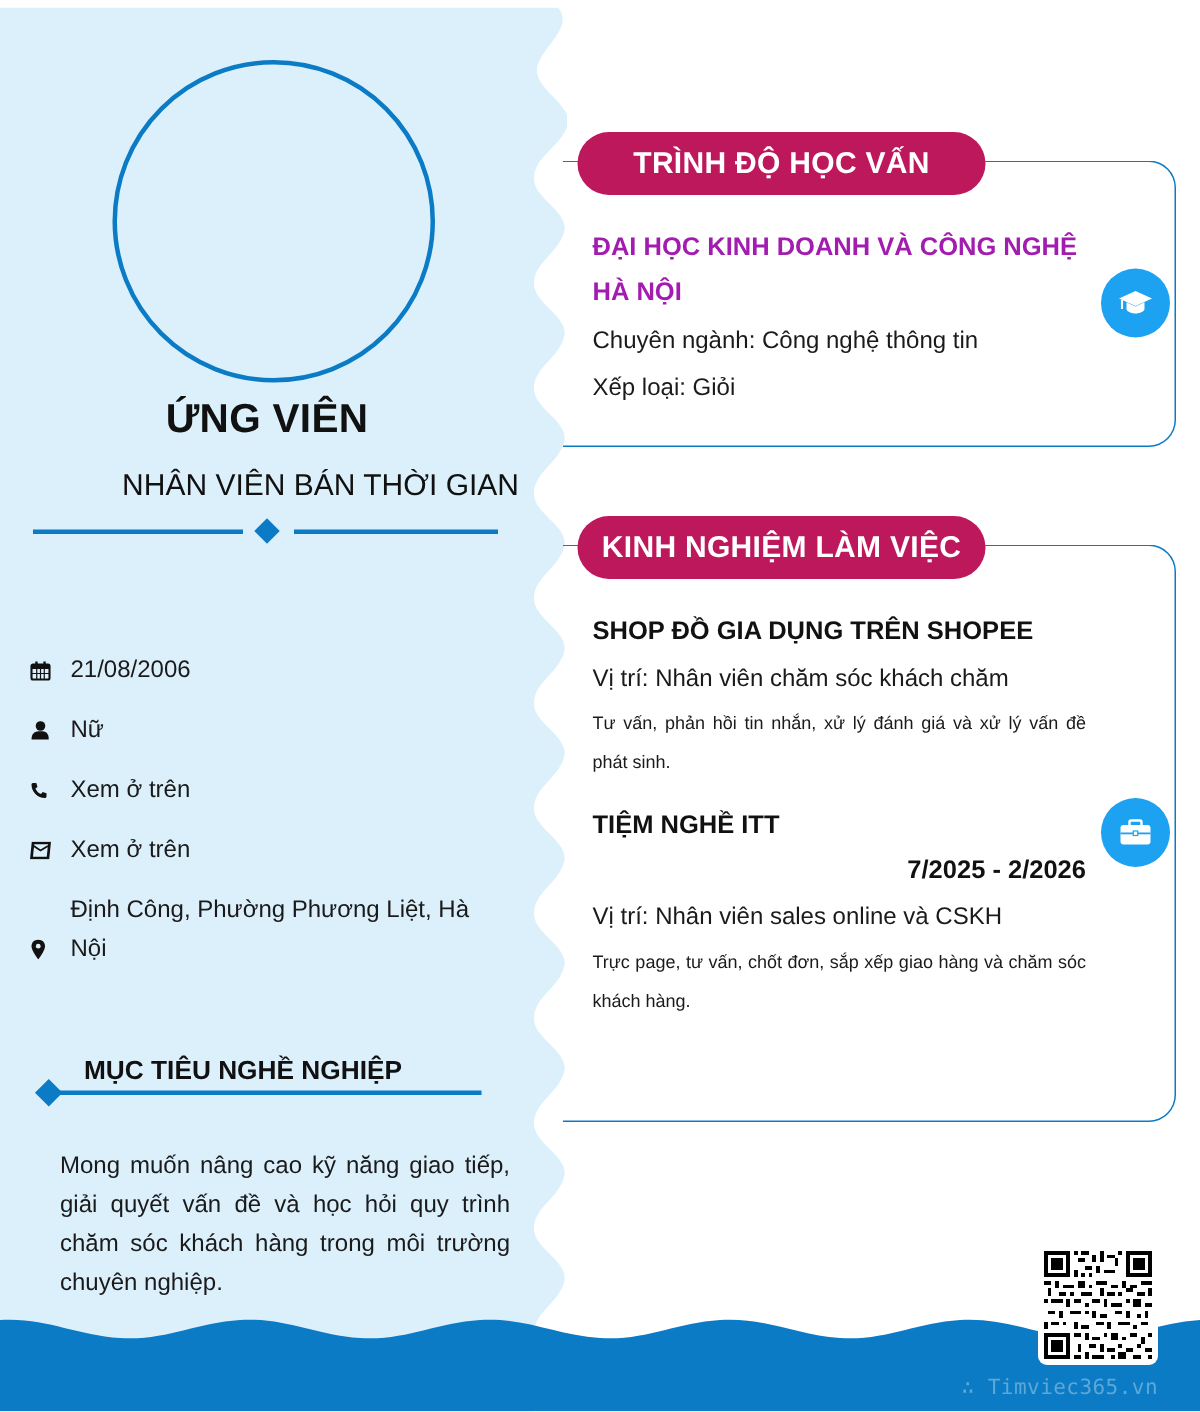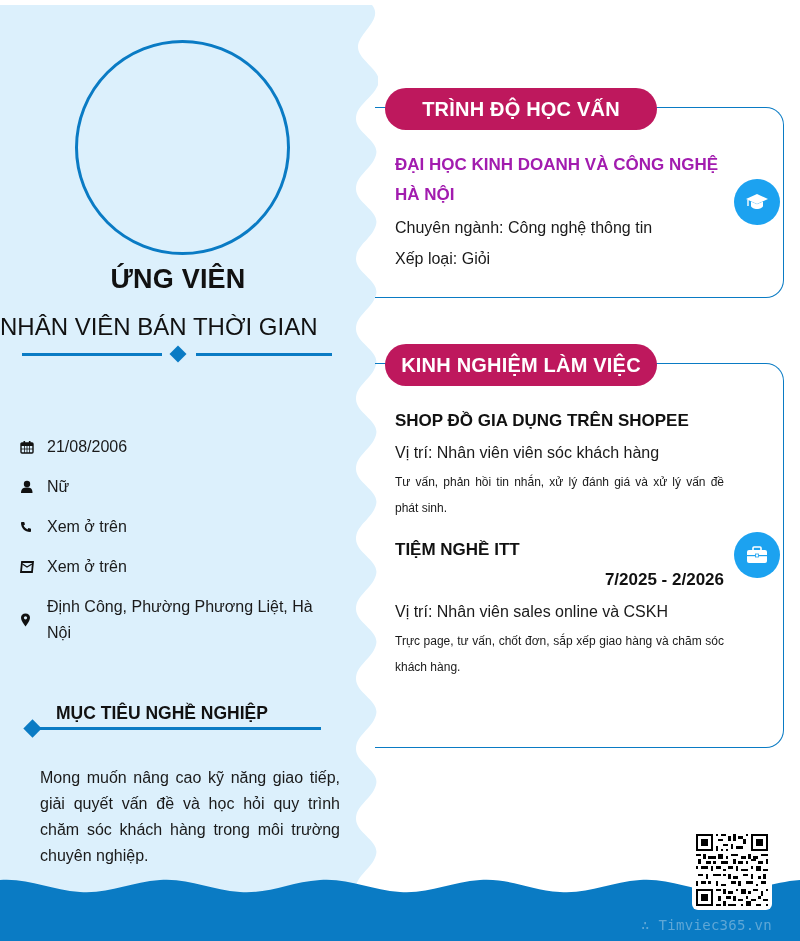--- a/index.html
+++ b/index.html
@@ -5,28 +5,28 @@
     * { box-sizing: border-box; margin: 0; padding: 0; }
     html, body { width: 800px; height: 941px; background: #ffffff; overflow: hidden; }
     body { position: relative; font-family: "Liberation Sans", "DejaVu Sans", sans-serif; color: #1a1a1a; }
 
     
     .left-panel { position: absolute; left: 0; top: 5px; width: 378px; height: 936px; }
     .left-panel svg.panel-bg { position: absolute; left: 0; top: 0; }
 
     .avatar { position: absolute; left: 75px; top: 35px; width: 215px; height: 215px; border: 3.5px solid #0a7bc4; border-radius: 50%; }
     .cand-name { position: absolute; left: 0; width: 356px; top: 264px; text-align: center; font-weight: bold; font-size: 27px; letter-spacing: 0.2px; color: #111; }
-    .cand-title { position: absolute; left: 0; width: 346px; top: 313px; text-align: left; font-size: 24px; color: #111; }
+    .cand-title { position: absolute; left: 0; width: 346px; top: 313px; text-align: right; font-size: 20px; color: #111; }
     .divider { position: absolute; top: 346px; left: 22px; width: 310px; height: 18px; }
     .divider .line-l { position: absolute; left: 0; top: 7px; width: 140px; height: 3px; background: #0a7bc4; }
     .divider .line-r { position: absolute; left: 174px; top: 7px; width: 136px; height: 3px; background: #0a7bc4; }
     .divider .diamond { position: absolute; left: 150px; top: 2px; width: 12px; height: 12px; background: #0a7bc4; transform: rotate(45deg); }
 
     .info-list { position: absolute; left: 20px; top: 434px; width: 300px; }
-    .info-row { display: flex; align-items: center; margin-bottom: 14px; }
+    .info-row { display: flex; align-items: flex-end; margin-bottom: 14px; }
     .info-row .ico { width: 27px; flex: none; height: 26px; display: flex; align-items: center; }
     .info-row .txt { font-size: 16px; line-height: 26px; color: #1a1a1a; }
 
     .goal-head { position: absolute; left: 22px; top: 703px; width: 300px; height: 34px; }
     .goal-head .title { position: absolute; left: 34px; top: 0; font-weight: bold; font-size: 17.5px; color: #111; }
     .goal-head .line { position: absolute; left: 12px; top: 24px; width: 287px; height: 3px; background: #0a7bc4; }
     .goal-head .diamond { position: absolute; left: 4px; top: 19px; width: 13px; height: 13px; background: #0a7bc4; transform: rotate(45deg); }
     .goal-text { position: absolute; left: 20px; top: 765px; width: 300px; font-size: 16px; line-height: 26px; text-align: justify; color: #1a1a1a; margin-left: 20px; }
 
     
@@ -150,21 +150,21 @@
       </svg>
   </div>
 </div>
 
 <div class="section" style="top:344px; height:404px;">
   <div class="card" style="top:19px;"></div>
   <div class="pill">KINH NGHIỆM LÀM VIỆC</div>
   <div class="body" style="top:62px;">
     <div class="job">
       <div class="job-company">SHOP ĐỒ GIA DỤNG TRÊN SHOPEE</div>
-      <div class="job-pos">Vị trí: Nhân viên viên sóc khách hàng</div>
+      <div class="job-pos">Vị trí: Nhân viên chăm sóc khách chăm</div>
       <div class="job-desc">Tư vấn, phản hồi tin nhắn, xử lý đánh giá và xử lý vấn đề phát sinh.</div>
     </div>
     <div class="job" style="margin-top:14px;">
       <div class="job-company">TIỆM NGHỀ ITT</div>
       <div class="job-period">7/2025 - 2/2026</div>
       <div class="job-pos">Vị trí: Nhân viên sales online và CSKH</div>
       <div class="job-desc">Trực page, tư vấn, chốt đơn, sắp xếp giao hàng và chăm sóc khách hàng.</div>
     </div>
   </div>
   <div class="badge" style="top:188px;">

